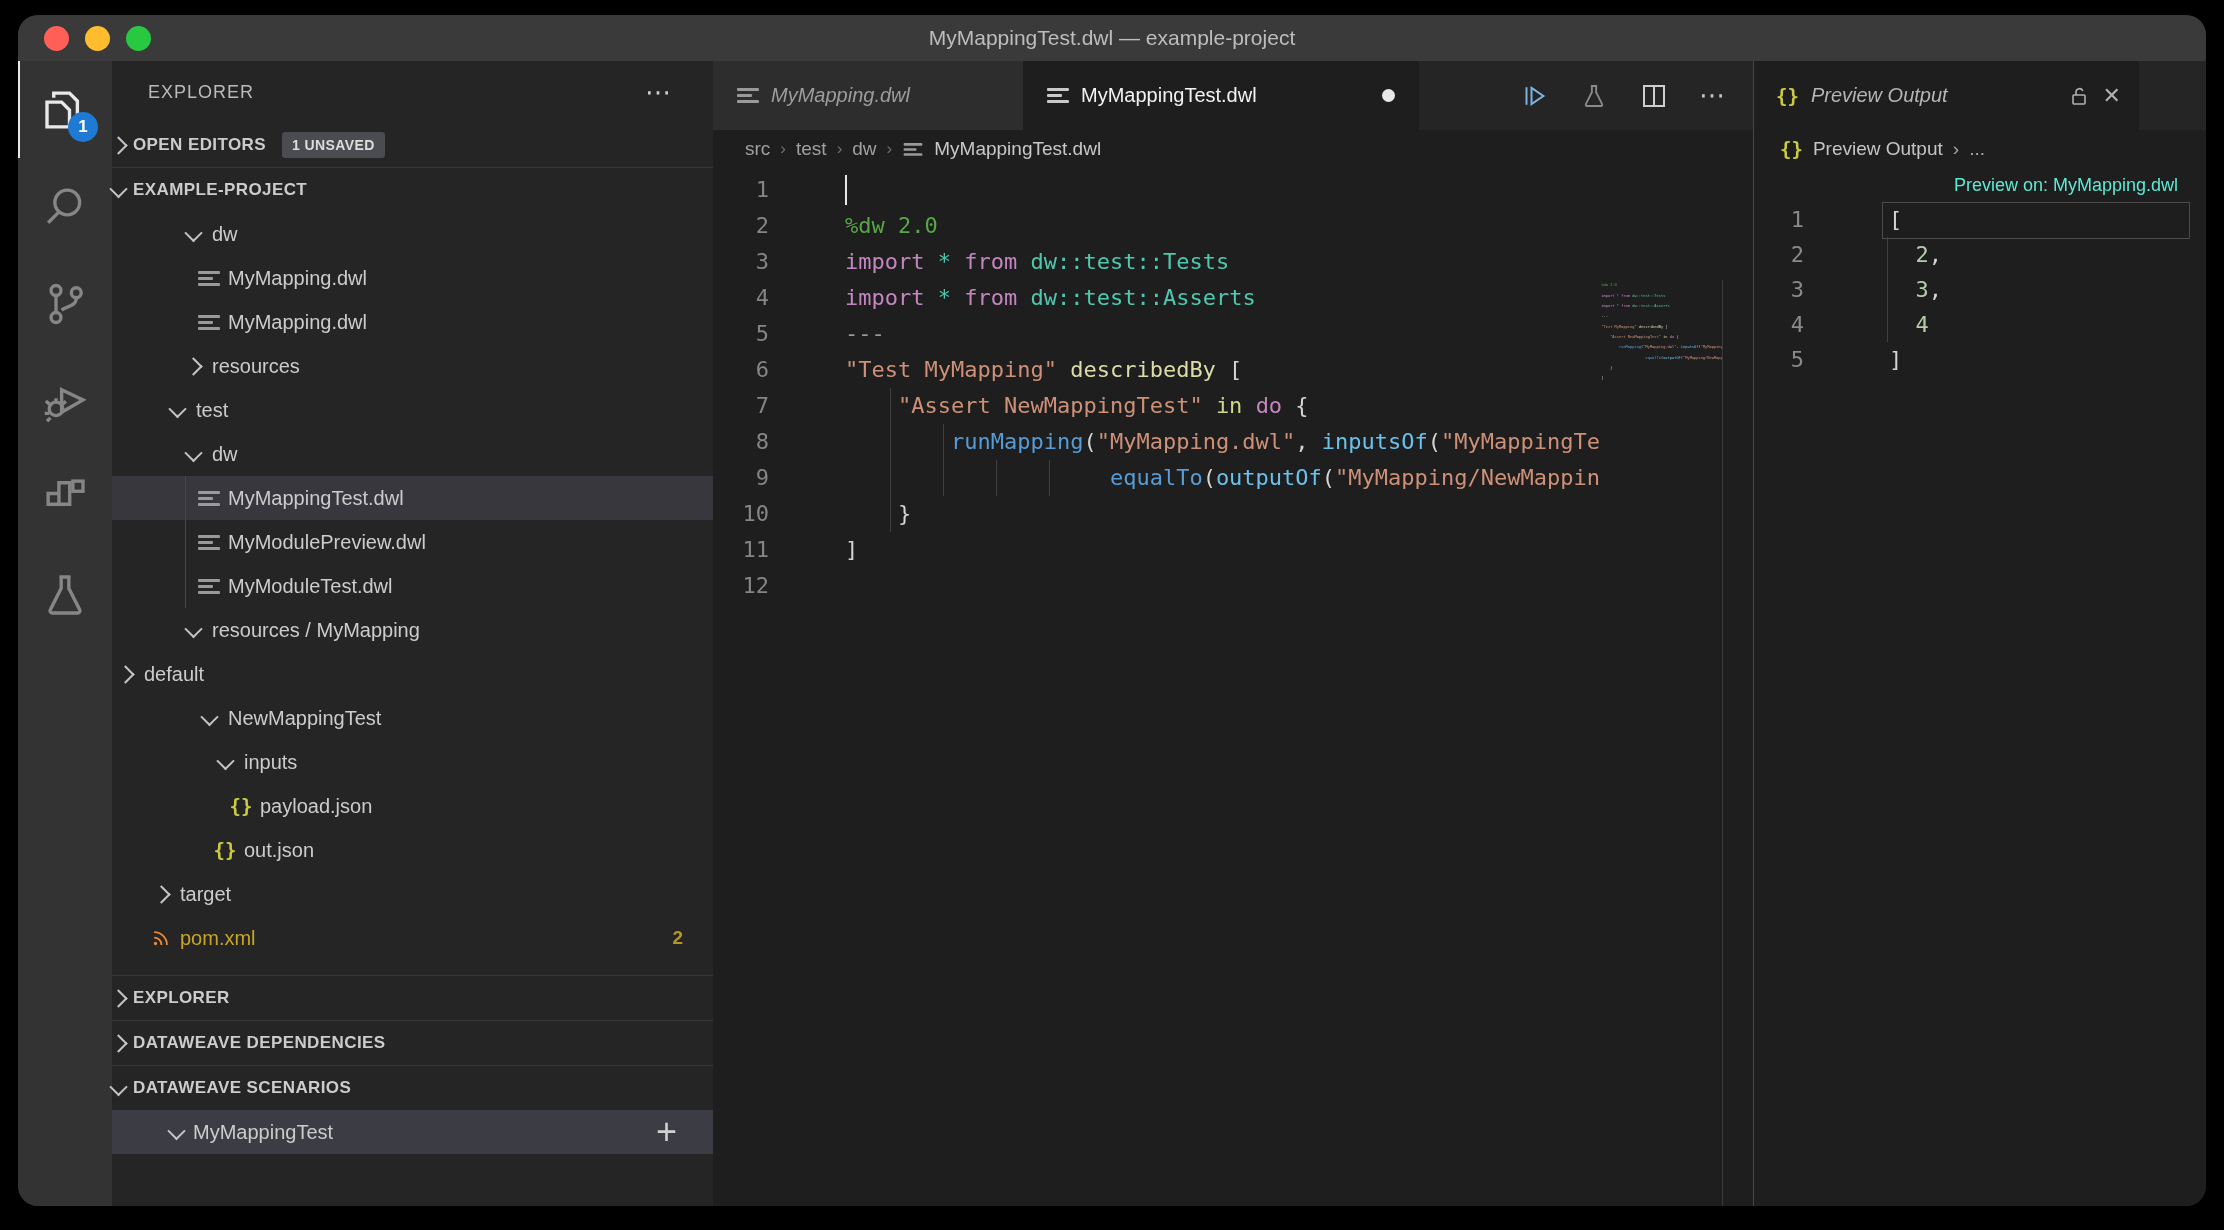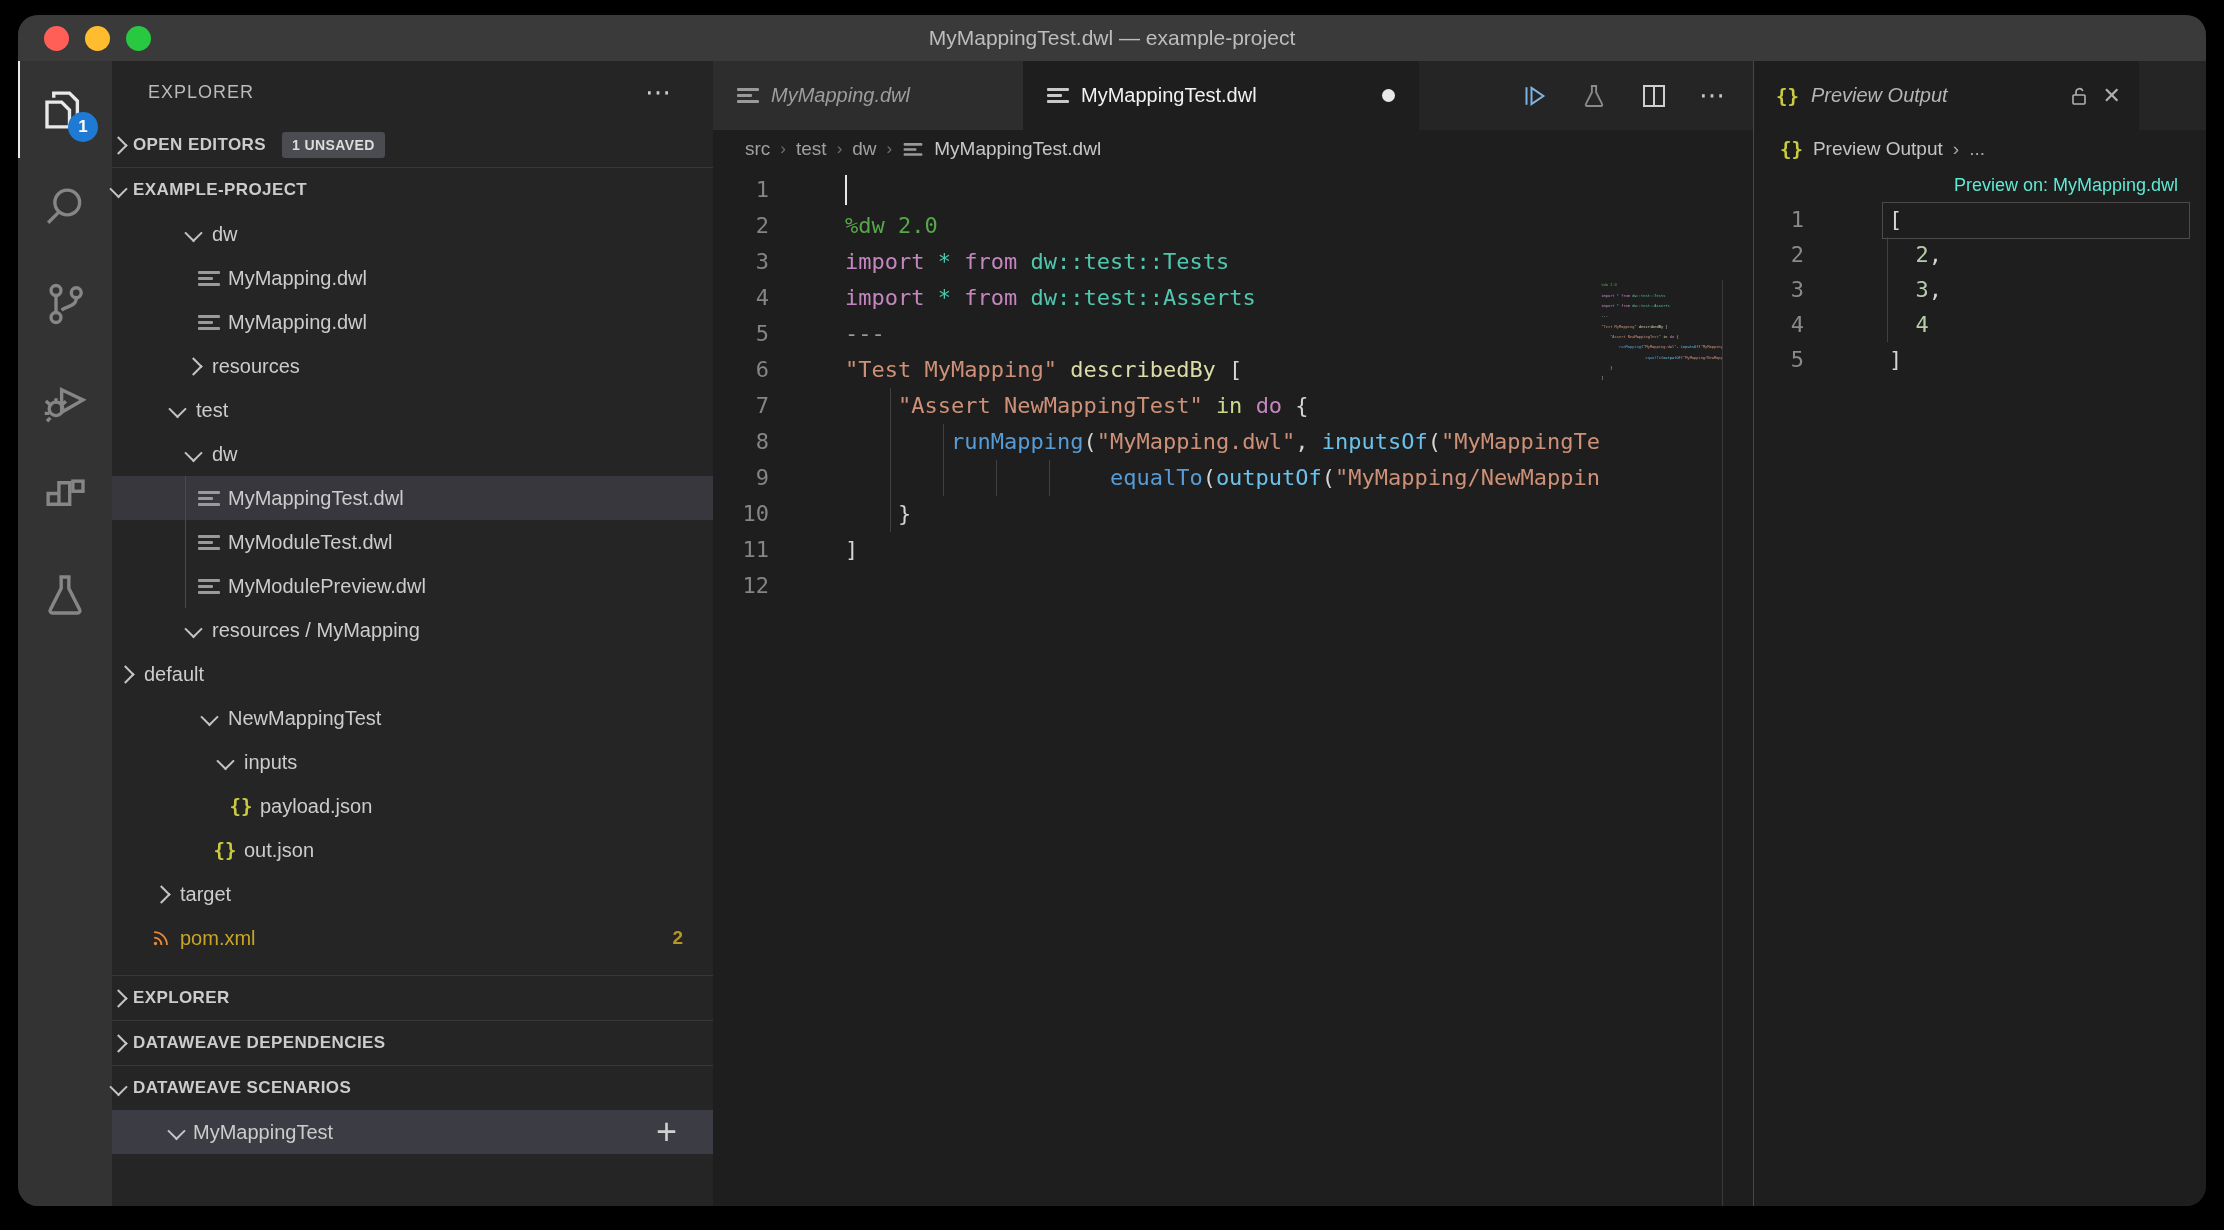--- a/index.html
+++ b/index.html
@@ -216,31 +216,31 @@
             <span class="name">MyMappingTest.dwl</span>
           </div>
           <div class="tree-row gline" style="padding-left: 84px;">
             <span class="slot">
               <span class="dwicon">
                 <i></i>
                 <i></i>
                 <i></i>
               </span>
             </span>
+            <span class="name">MyModulePreview.dwl</span>
+          </div>
+          <div class="tree-row gline" style="padding-left: 84px;">
+            <span class="slot">
+              <span class="dwicon">
+                <i></i>
+                <i></i>
+                <i></i>
+              </span>
+            </span>
             <span class="name">MyModuleTest.dwl</span>
-          </div>
-          <div class="tree-row gline" style="padding-left: 84px;">
-            <span class="slot">
-              <span class="dwicon">
-                <i></i>
-                <i></i>
-                <i></i>
-              </span>
-            </span>
-            <span class="name">MyModulePreview.dwl</span>
           </div>
           <div class="tree-row" style="padding-left: 68px;">
             <span class="slot">
               <span class="chev down"></span>
             </span>
             <span class="name">resources / MyMapping</span>
           </div>
           <div class="tree-row" style="">
             <span class="slot">
               <span class="chev right"></span>

